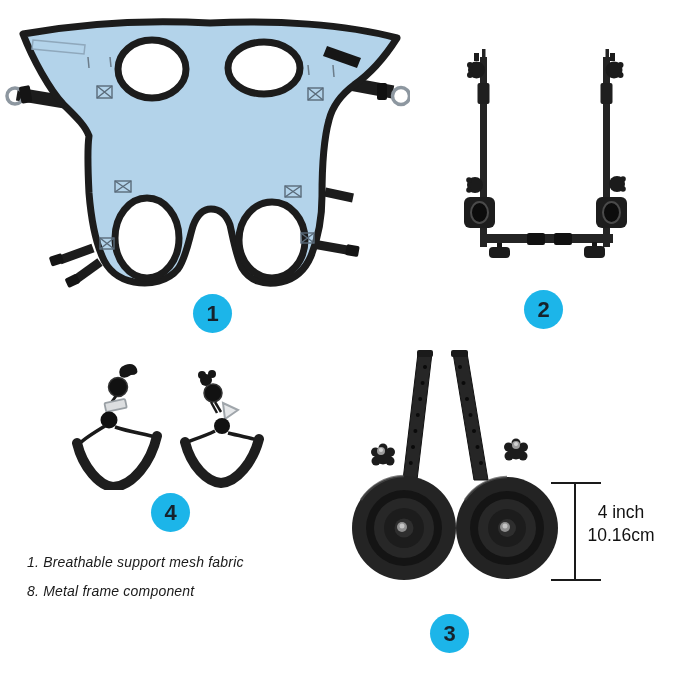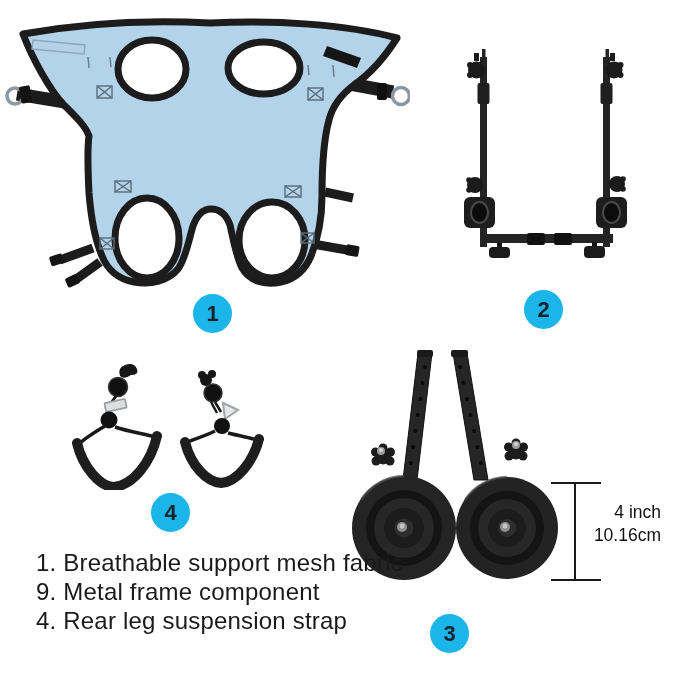--- a/index.html
+++ b/index.html
@@ -9,29 +9,29 @@
   }
   .fig{position:absolute;}
   .fig svg{display:block;}
   .callout{
     position:absolute;width:39px;height:39px;border-radius:50%;
     background:var(--accent,#1cb5e9);
     display:flex;align-items:center;justify-content:center;
     font-size:22px;font-weight:600;color:#16222c;line-height:1;
   }
   .parts-list{
-    position:absolute;left:36px;top:548px;
-    font-size:24px;line-height:29px;letter-spacing:0.2px;color:var(--text,#1a1a1a);
+    position:absolute;left:27px;top:548px;
+    font-size:14px;line-height:29px;letter-spacing:0.2px;color:var(--text,#1a1a1a);font-style:italic;
   }
   .dim-vline{position:absolute;left:574px;top:483px;width:2px;height:97px;background:#1a1a1a;}
   .dim-cap{position:absolute;left:551px;width:50px;height:2px;background:#1a1a1a;}
   .dim-cap.top{top:482px;}
   .dim-cap.bottom{top:579px;}
   .dim-label{
-    position:absolute;left:581px;top:501px;width:80px;text-align:right;
+    position:absolute;left:581px;top:501px;width:80px;text-align:center;
     font-size:17.5px;line-height:23px;color:#111;font-weight:500;
   }
 </style>
 </head>
 <body>
 
 <div class="canvas">
 
   <div class="fig" style="left:5px;top:18px;">
     <svg width="405" height="285" viewBox="0 0 405 285">
@@ -297,17 +297,16 @@
   </div>
   <div class="callout" style="left:430px;top:614px;">
     <span>3</span>
   </div>
   <div class="callout" style="left:151px;top:493px;">
     <span>4</span>
   </div>
 
   <div class="parts-list">
     <div>1. Breathable support mesh fabric</div>
-    <div>9. Metal frame component</div>
-    <div>4. Rear leg suspension strap</div>
+    <div>8. Metal frame component</div>
   </div>
 
 </div>
 
 </body></html>

